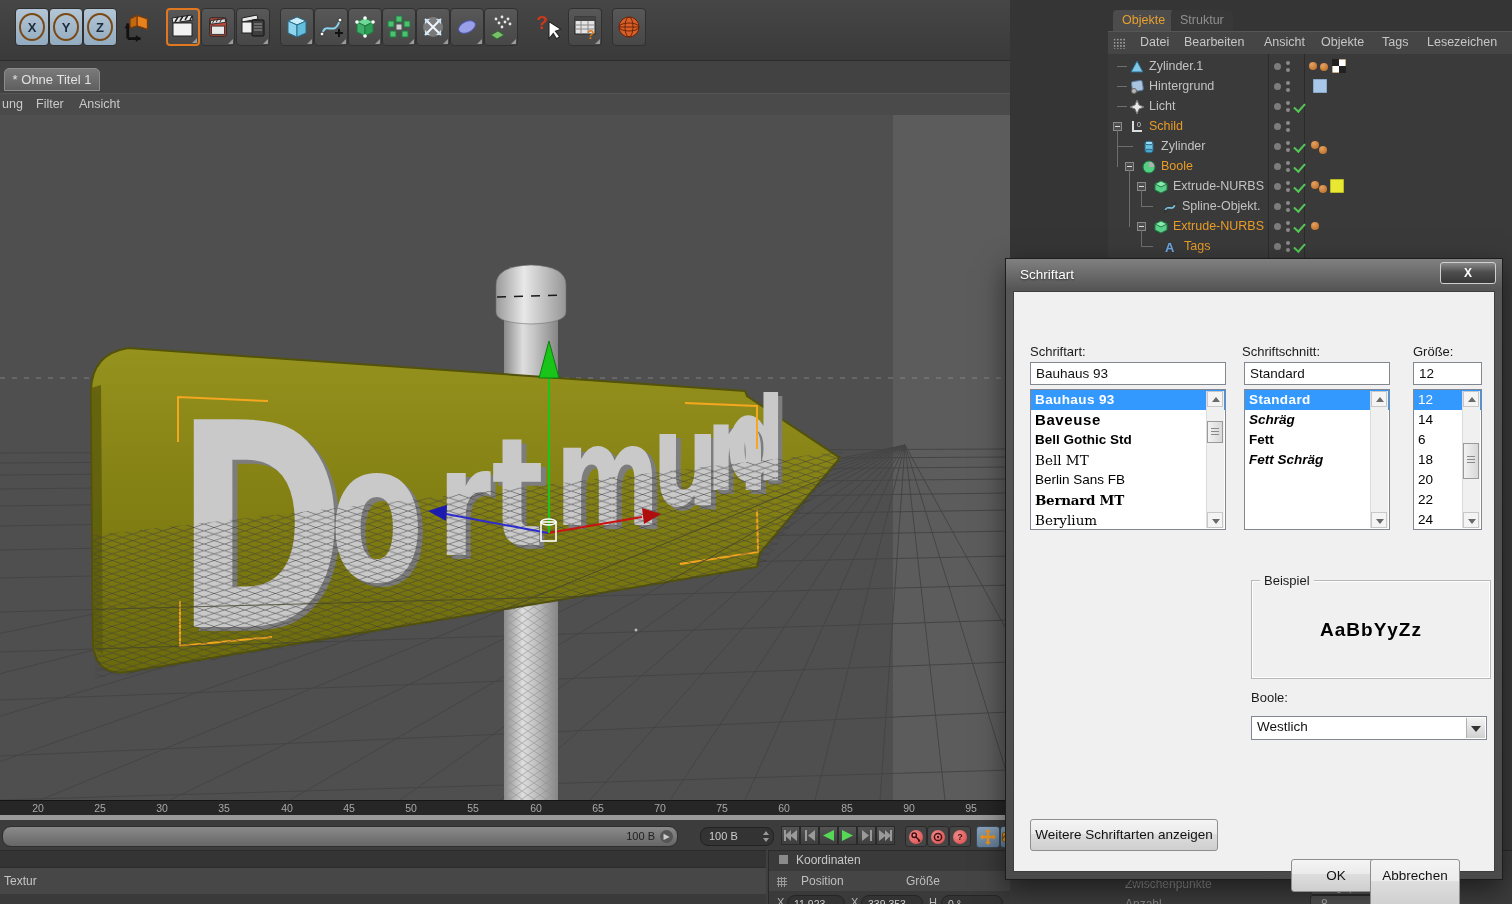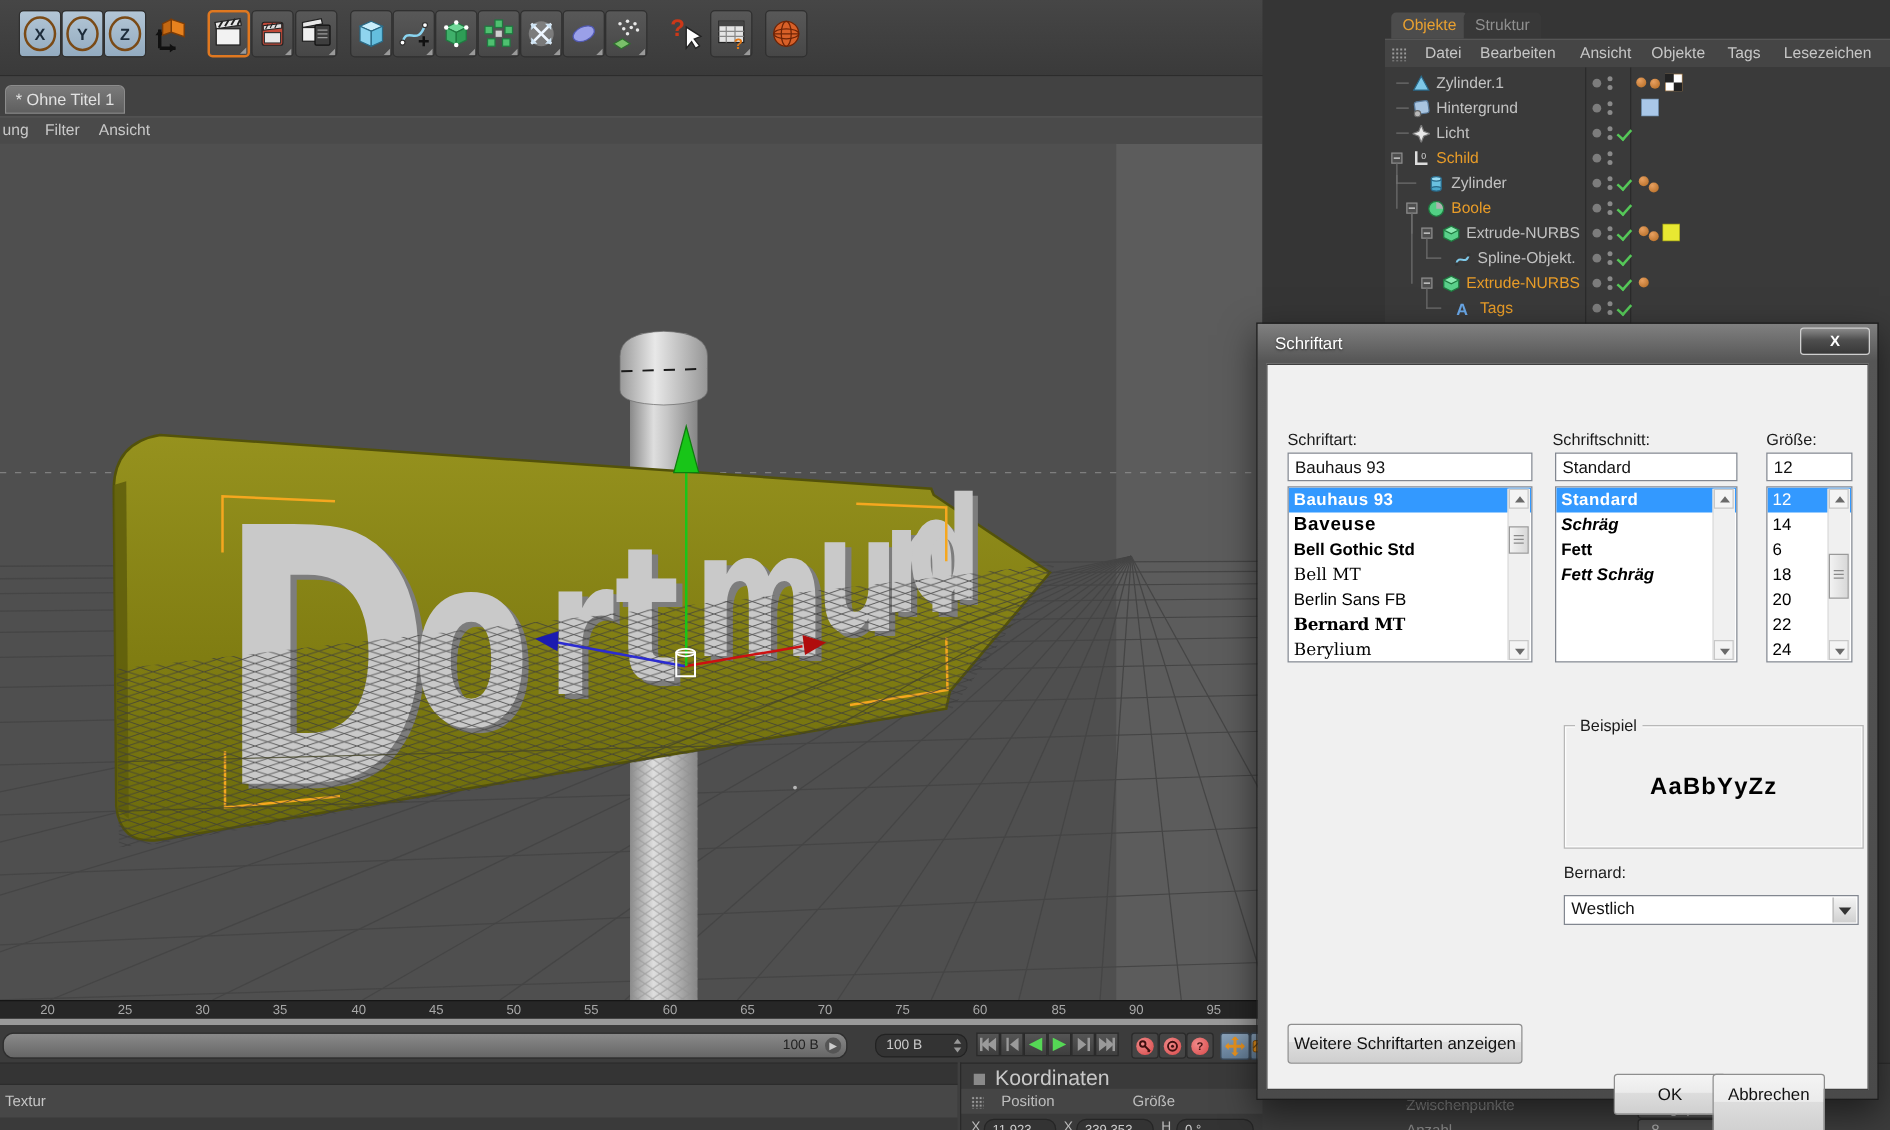--- a/index.html
+++ b/index.html
@@ -51,21 +51,21 @@
         display:flex;align-items:center;justify-content:center;}
   .rdot{width:14px;height:14px;border-radius:50%;background:radial-gradient(circle at 35% 35%,#f08a8a,#d84848);
         display:flex;align-items:center;justify-content:center;color:#401010;font-size:9px;font-weight:bold;}
   .bluebtn{position:absolute;top:6px;width:22px;height:20px;background:linear-gradient(#89a2ba,#647e98);border:1px solid #3a4a5a;border-radius:3px;
         display:flex;align-items:center;justify-content:center;}
   
   #blpanel{left:0;top:850px;width:766px;height:54px;background:#3a3a3a;border-top:1px solid #2a2a2a;}
   #blpanel .hdr{position:absolute;left:0;top:0;width:766px;height:16px;background:#343434;border-bottom:1px solid #2c2c2c;}
   #blpanel .row{position:absolute;left:0;top:17px;width:766px;height:26px;background:#474747;color:#c6c6c6;font-size:12px;line-height:26px;}
   #brpanel{left:768px;top:850px;width:242px;height:54px;background:#3a3a3a;border-top:1px solid #2a2a2a;border-left:1px solid #2a2a2a;overflow:hidden;}
-  #brpanel .trow{position:absolute;left:0;top:2px;height:16px;color:#c8c8c8;font-size:17px;}
+  #brpanel .trow{position:absolute;left:0;top:2px;height:16px;color:#c8c8c8;font-size:12px;}
   #brpanel .hrow{position:absolute;left:0;top:20px;width:242px;height:20px;background:#454545;color:#bdbdbd;font-size:12px;line-height:20px;}
   .cfield{position:absolute;top:44px;height:17px;border-radius:8px;background:#333;border:1px solid #252525;color:#ccc;font-size:10.5px;line-height:16px;padding-left:6px;box-sizing:border-box;}
   .clab{position:absolute;top:45px;color:#bbb;font-size:11px;}
   #attrpanel{left:1010px;top:850px;width:502px;height:54px;background:#3c3c3c;border-top:1px solid #2a2a2a;overflow:hidden;color:#8a8a8a;font-size:12px;}
   .apill{position:absolute;background:#4e4e4e;border:1px solid #2a2a2a;border-radius:3px;padding:0 10px;height:16px;line-height:16px;color:#a5a5a5;}
   
   #rightarea{left:1010px;top:0;width:502px;height:850px;background:#353535;}
   #omtabs{position:absolute;left:103px;top:10px;height:21px;}
   .omtab{position:absolute;top:0;height:21px;padding:0 9px;font-size:12.5px;line-height:21px;border-radius:4px 4px 0 0;}
   .omtab.act{background:#4c4c4c;color:#e8a030;}
@@ -762,21 +762,21 @@
           <span class="ar dn"></span>
           <span class="th" style="top:52px;height:36px"></span>
         </div>
       </div>
 
       <div id="gbox">
         <span class="glab">Beispiel</span>
         <div id="sample" class="f-bau">AaBbYyZz</div>
       </div>
 
-      <span class="dlab" style="left:237px;top:398px">Bernard:</span>
+      <span class="dlab" style="left:237px;top:398px">Boole:</span>
       <div id="combo">
         <span class="cval">Westlich</span>
         <span class="cbtn"></span>
       </div>
 
       <div class="wbtn" style="left:16px;top:527px;width:188px;height:32px;line-height:30px">Weitere Schriftarten anzeigen</div>
       <div class="wbtn" style="left:277px;top:567px;width:90px;height:33px;line-height:31px">OK</div>
       <div class="wbtn" style="left:356px;top:567px;width:90px;height:49px;line-height:31px">Abbrechen</div>
     </div>
   </div>

